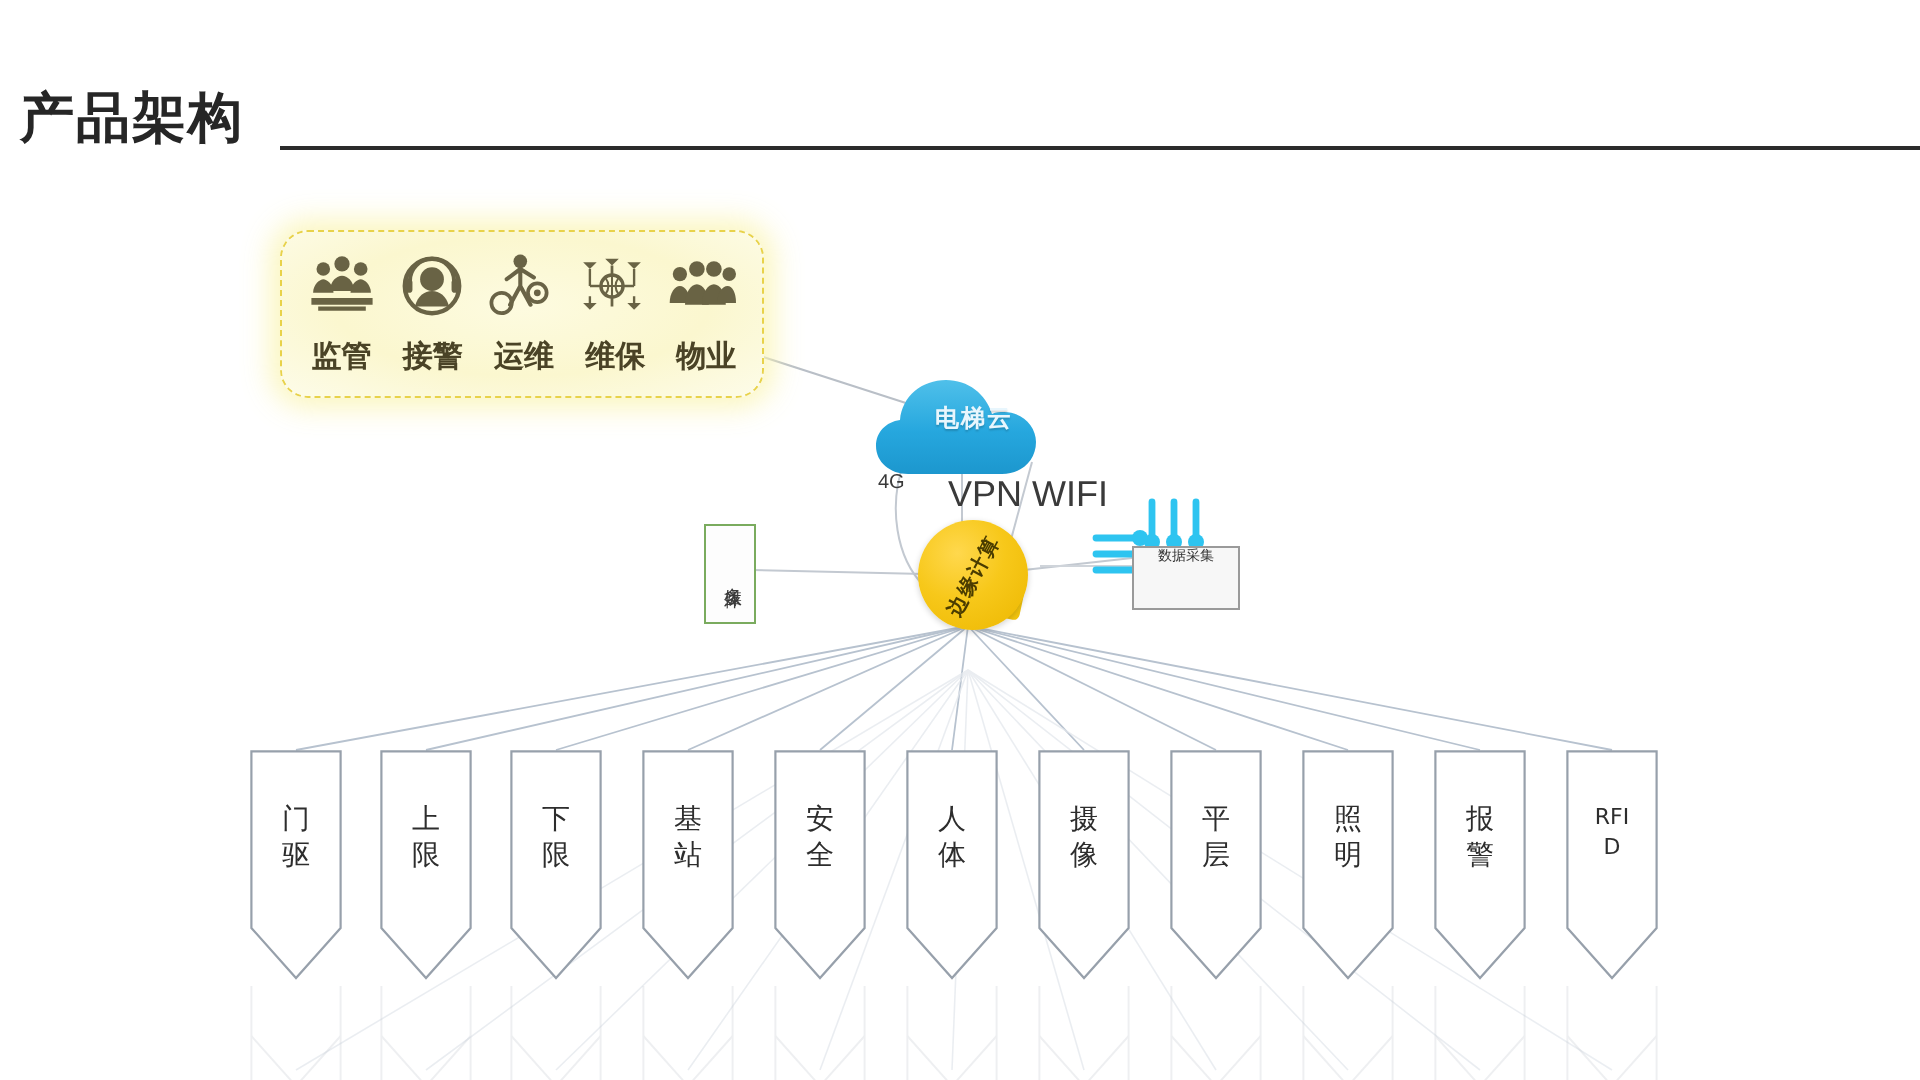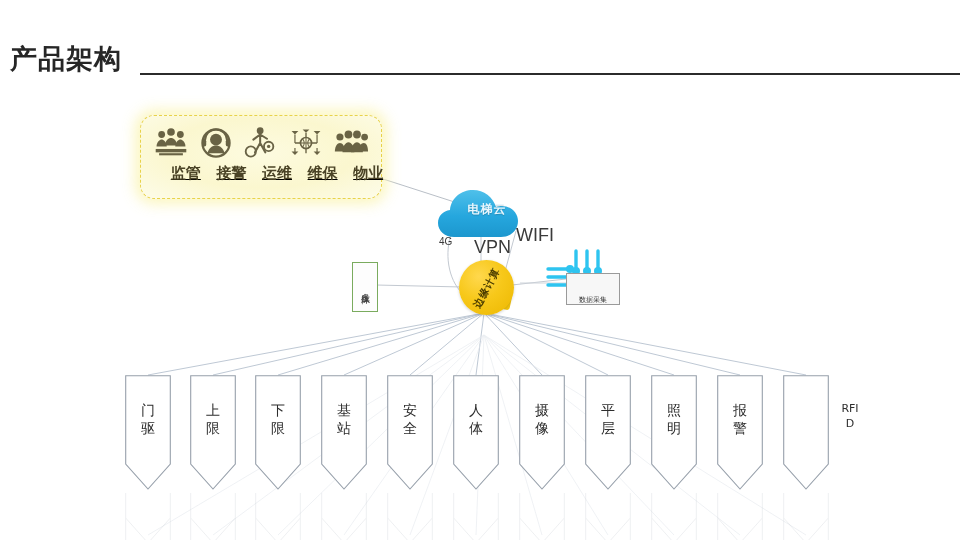--- a/index.html
+++ b/index.html
@@ -31,24 +31,23 @@
     background:radial-gradient(ellipse at 50% 45%,#fdfbe0 0%,#fbf7cf 55%,#fdfce9 100%);
     box-shadow:0 0 14px 5px rgba(250,244,180,.85);
   }
   .roles-icons{
     position:absolute;left:0;top:6px;width:240px;height:42px;
     display:flex;align-items:center;justify-content:space-around;padding:0 8px;
     box-sizing:border-box;
   }
   .role-ico{width:34px;height:34px;opacity:.82;}
   .roles-labels{
-    position:absolute;left:16px;top:48px;width:240px;height:28px;
-    display:flex;align-items:flex-start;justify-content:space-around;padding:0 6px;
+    position:absolute;left:1px;top:48px;width:240px;height:28px;
+    display:flex;align-items:center;justify-content:space-around;padding:0 6px;
     box-sizing:border-box;
-    text-decoration:underline;
   }
   .role-lab{
     font-size:15px;color:#4a4326;font-weight:bold;letter-spacing:0px;
     font-family:"DejaVu Sans","Liberation Sans",sans-serif;
     white-space:nowrap;
   }
 
   
   .cloud{position:absolute;left:432px;top:152px;width:110px;height:54px;}
   .cloud-label{
@@ -58,21 +57,21 @@
     text-shadow:0 1px 1px rgba(0,0,0,.18);
   }
 
   
   .net-lab{
     position:absolute;font-size:18px;color:#3a3a3a;
     font-family:"Liberation Sans",sans-serif;white-space:nowrap;
   }
   .lab-4g{left:439px;top:200px;line-height:13px;font-size:10px;}
   .lab-vpn{left:474px;top:202px;}
-  .lab-wifi{left:516px;top:190px;}
+  .lab-wifi{left:516px;top:202px;}
 
   
   .edge{
     position:absolute;left:459px;top:225px;width:55px;height:55px;
     border-radius:50%;
     background:radial-gradient(circle at 36% 30%,#ffd84d 0%,#f7c81a 45%,#ecb700 100%);
     box-shadow:0 1px 3px rgba(0,0,0,.18);
   }
   .edge-tail{
     position:absolute;left:495px;top:258px;width:16px;height:16px;
@@ -99,41 +98,41 @@
     font-size:9px;color:#3b3b3b;line-height:11px;text-align:center;
     font-family:"DejaVu Sans","Liberation Sans",sans-serif;
     writing-mode:vertical-rl;letter-spacing:1px;
   }
 
   
   .collect-wrap{position:absolute;left:546px;top:214px;width:72px;height:54px;}
   .collect-box{
     position:absolute;left:20px;top:24px;width:52px;height:30px;
     border:1.4px solid #9a9a9a;background:#f7f7f7;
-    display:flex;align-items:flex-end;justify-content:center;
+    display:flex;align-items:flex-start;justify-content:center;
   }
   .collect-box span{
     font-size:7px;color:#333;line-height:8px;text-align:center;
     font-family:"DejaVu Sans","Liberation Sans",sans-serif;
   }
 
   
   .pent{
     position:absolute;top:340px;width:46px;height:115px;
   }
   .pent-shape{
     position:absolute;left:0;top:0;width:46px;height:115px;
   }
   .pent-lab{
     position:absolute;left:0;top:26px;width:46px;
     text-align:center;font-size:14px;color:#2d2d2d;line-height:18px;
     font-family:"DejaVu Sans","Liberation Sans",sans-serif;
     letter-spacing:0px;font-weight:500;
   }
-  .pent-lab.small{font-size:11px;line-height:15px;letter-spacing:0px;padding-left:44px;}
+  .pent-lab.small{font-size:11px;line-height:15px;letter-spacing:0px;}
   .pent-refl{
     position:absolute;top:457px;width:46px;height:52px;
     opacity:.30;
     transform:scaleY(-1);
   }
 
   
   .watermark{
     position:absolute;left:640px;top:498px;
     font-size:23px;color:#2a2a2a;font-weight:bold;letter-spacing:.5px;

